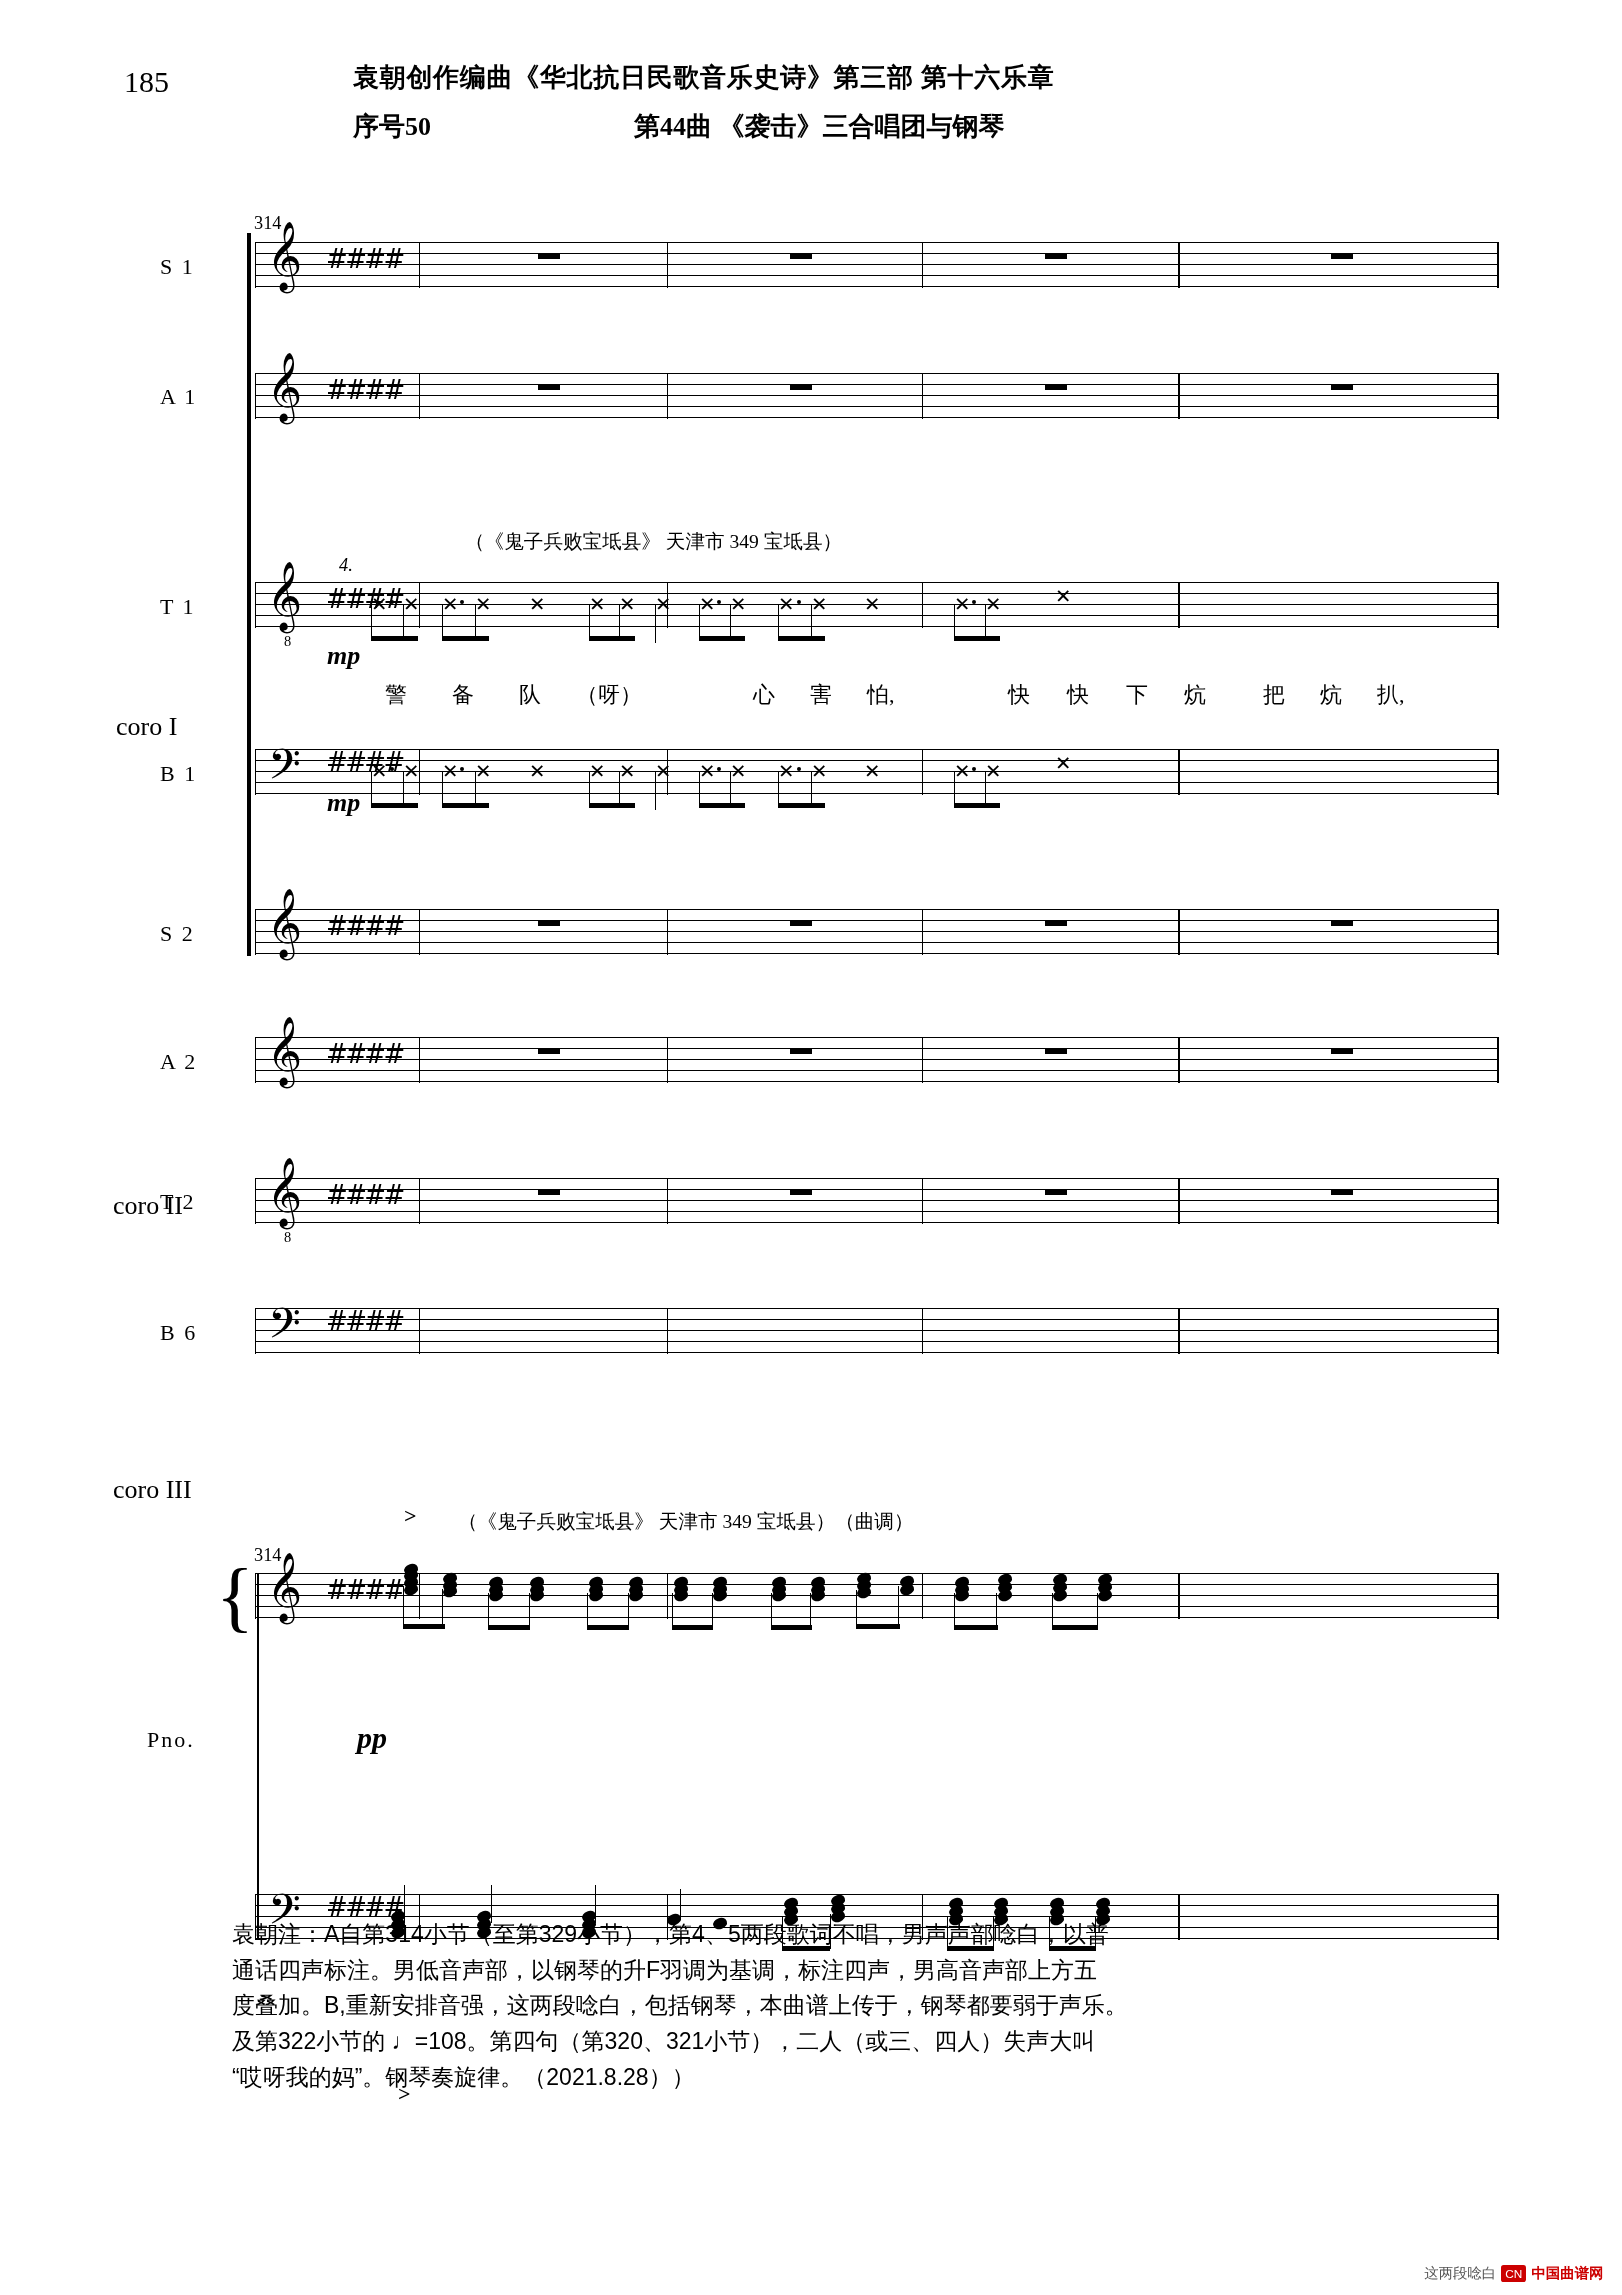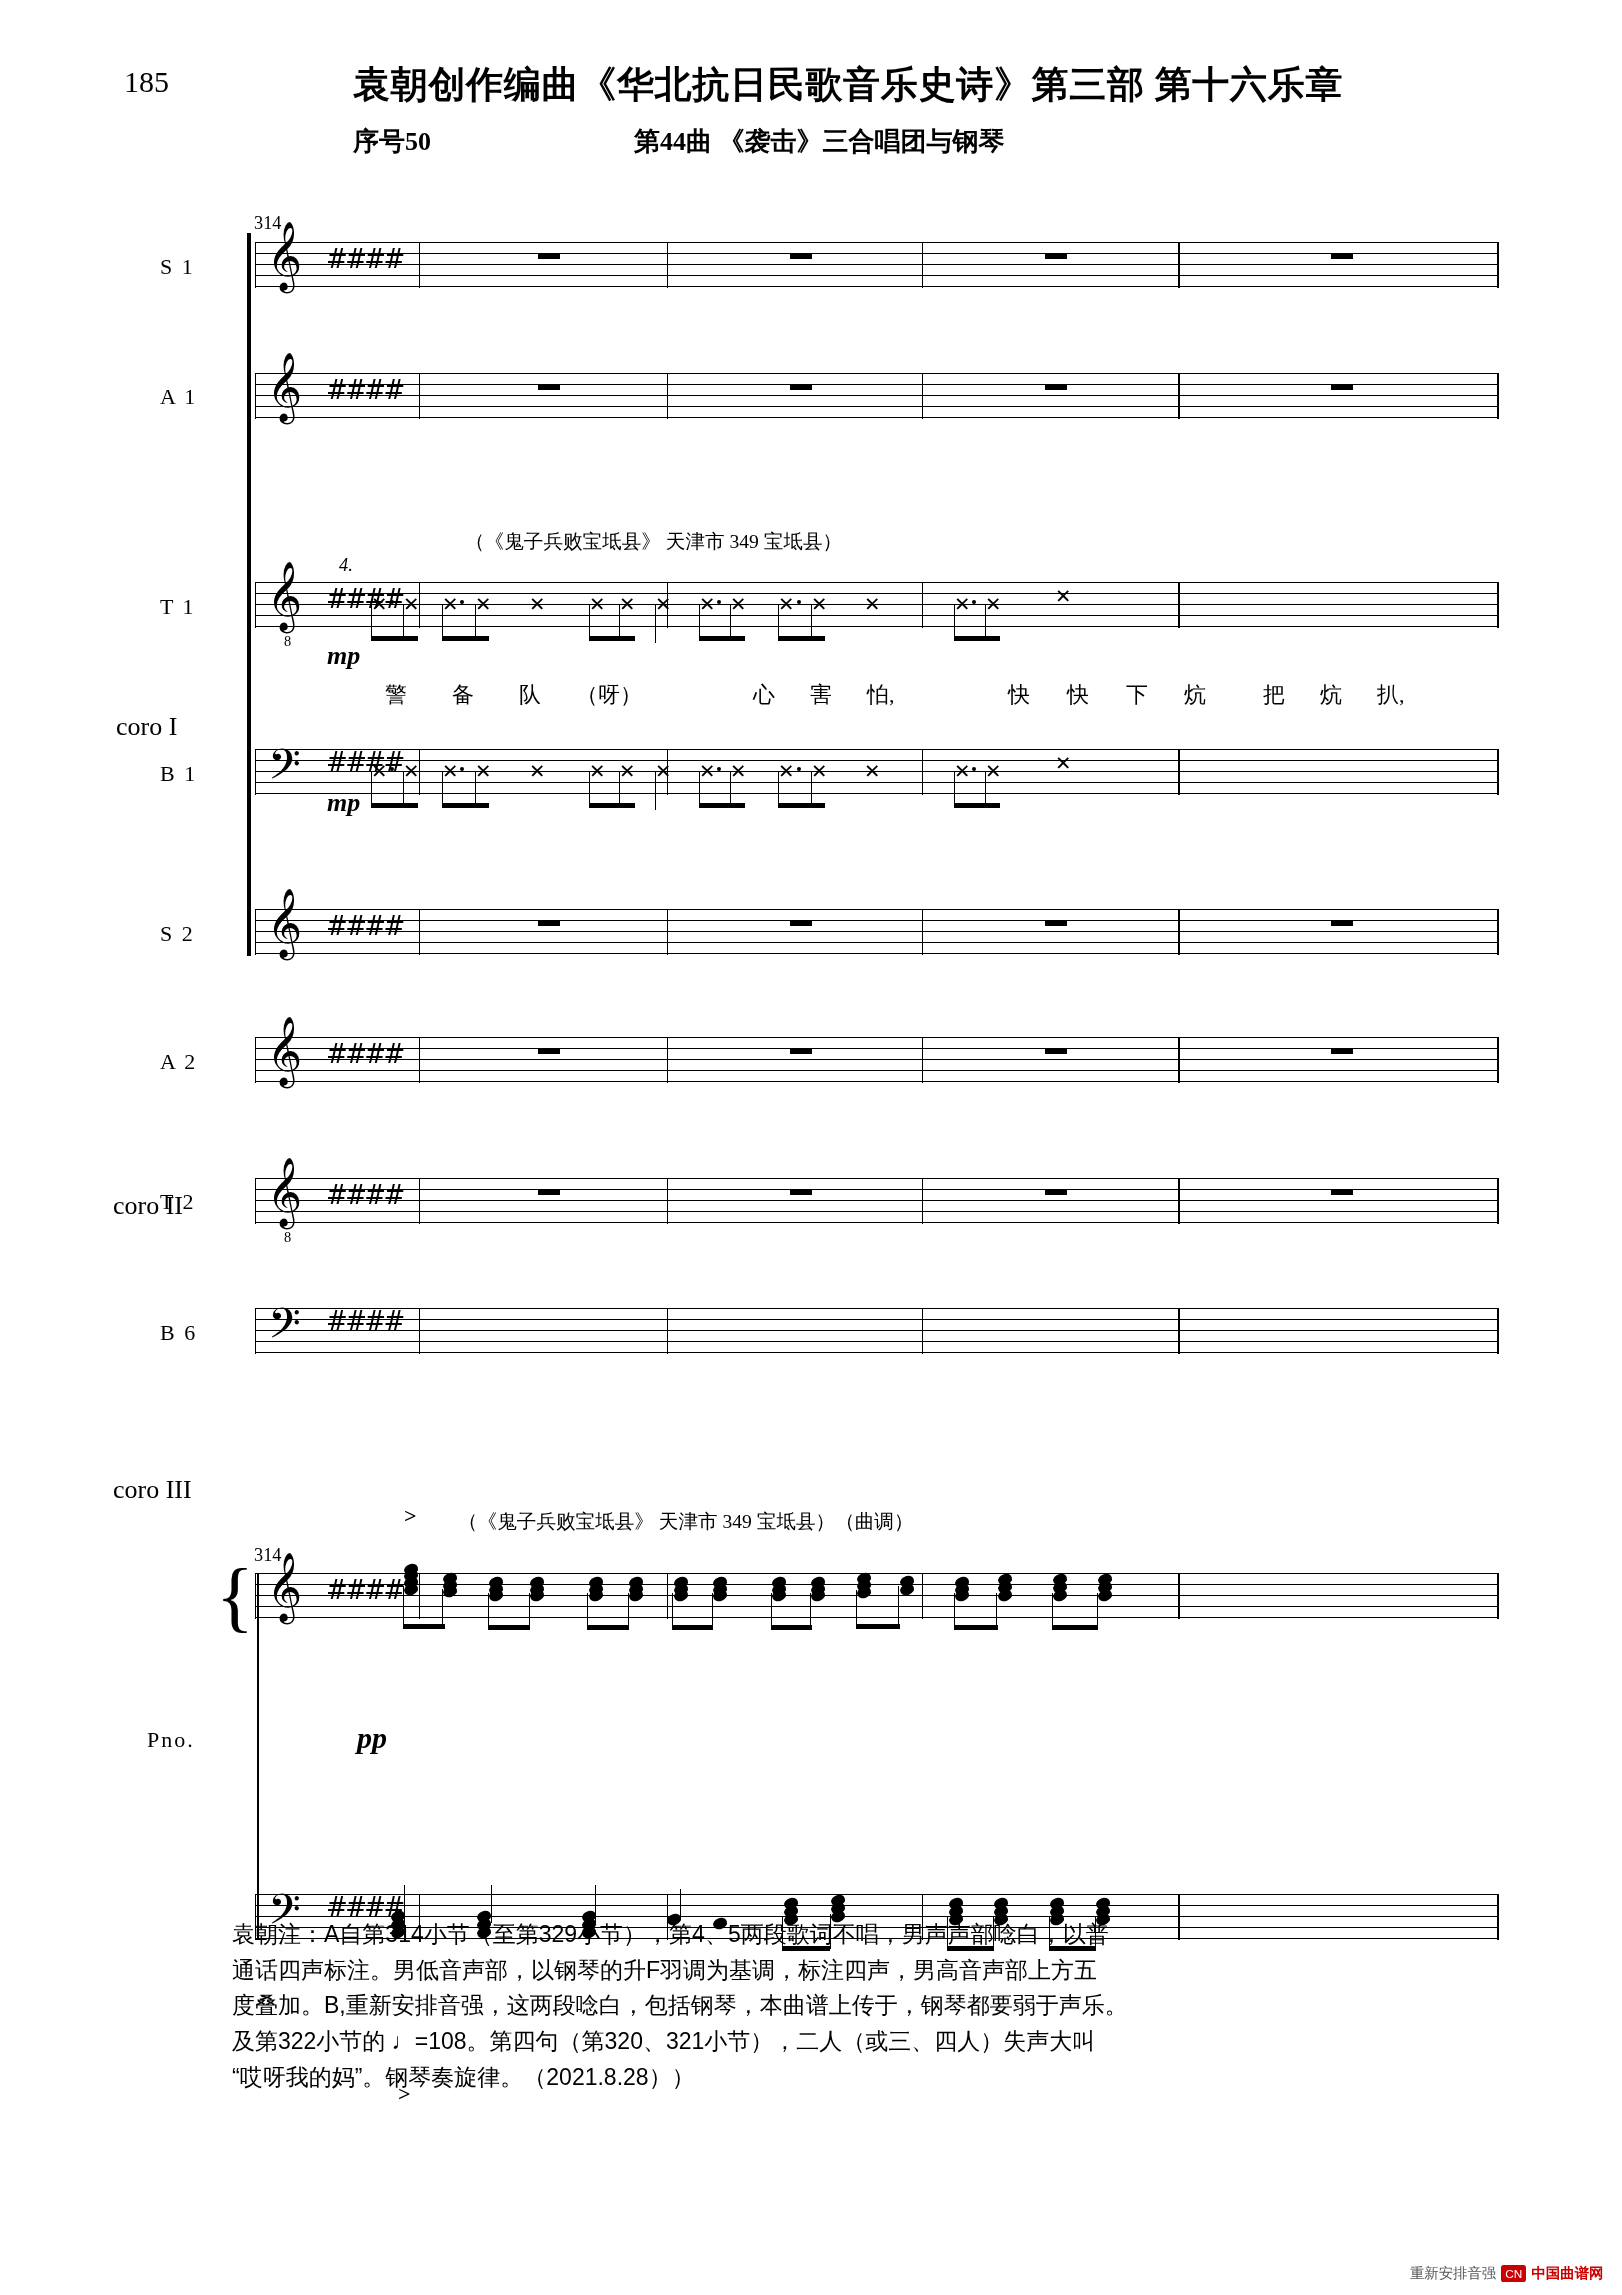--- a/index.html
+++ b/index.html
@@ -29,21 +29,21 @@
     font-size: 30px;
     font-family: "Liberation Serif", serif;
   }
   .title-block {
     position: absolute;
     left: 353px;
     top: 60px;
     width: 1112px;
   }
   .title-line1 {
-    font-size: 37px;
+    font-size: 26px;
     font-weight: bold;
     letter-spacing: 0.7px;
     white-space: nowrap;
   }
   .title-line2 {
     font-size: 26px;
     font-weight: bold;
     margin-top: 14.4px;
     white-space: nowrap;
   }
@@ -722,19 +722,19 @@
 
   <div class="footnote">
     <p>袁朝注：A自第314小节（至第329小节），第4、5两段歌词不唱，男声声部唸白，以普</p>
     <p>通话四声标注。男低音声部，以钢琴的升F羽调为基调，标注四声，男高音声部上方五</p>
     <p>度叠加。B,重新安排音强，这两段唸白，包括钢琴，本曲谱上传于，钢琴都要弱于声乐。</p>
     <p>及第322小节的 ♩=108。第四句（第320、321小节），二人（或三、四人）失声大叫</p>
     <p>“哎呀我的妈”。钢琴奏旋律。（2021.8.28））</p>
   </div>
 
   <div class="watermark">
-    <span>重新安排音强</span>
+    <span>这两段唸白</span>
     <span class="wm-badge">CN</span>
     <span class="wm-site">中国曲谱网</span>
   </div>
 
 </div>
 
 
 </body></html>

